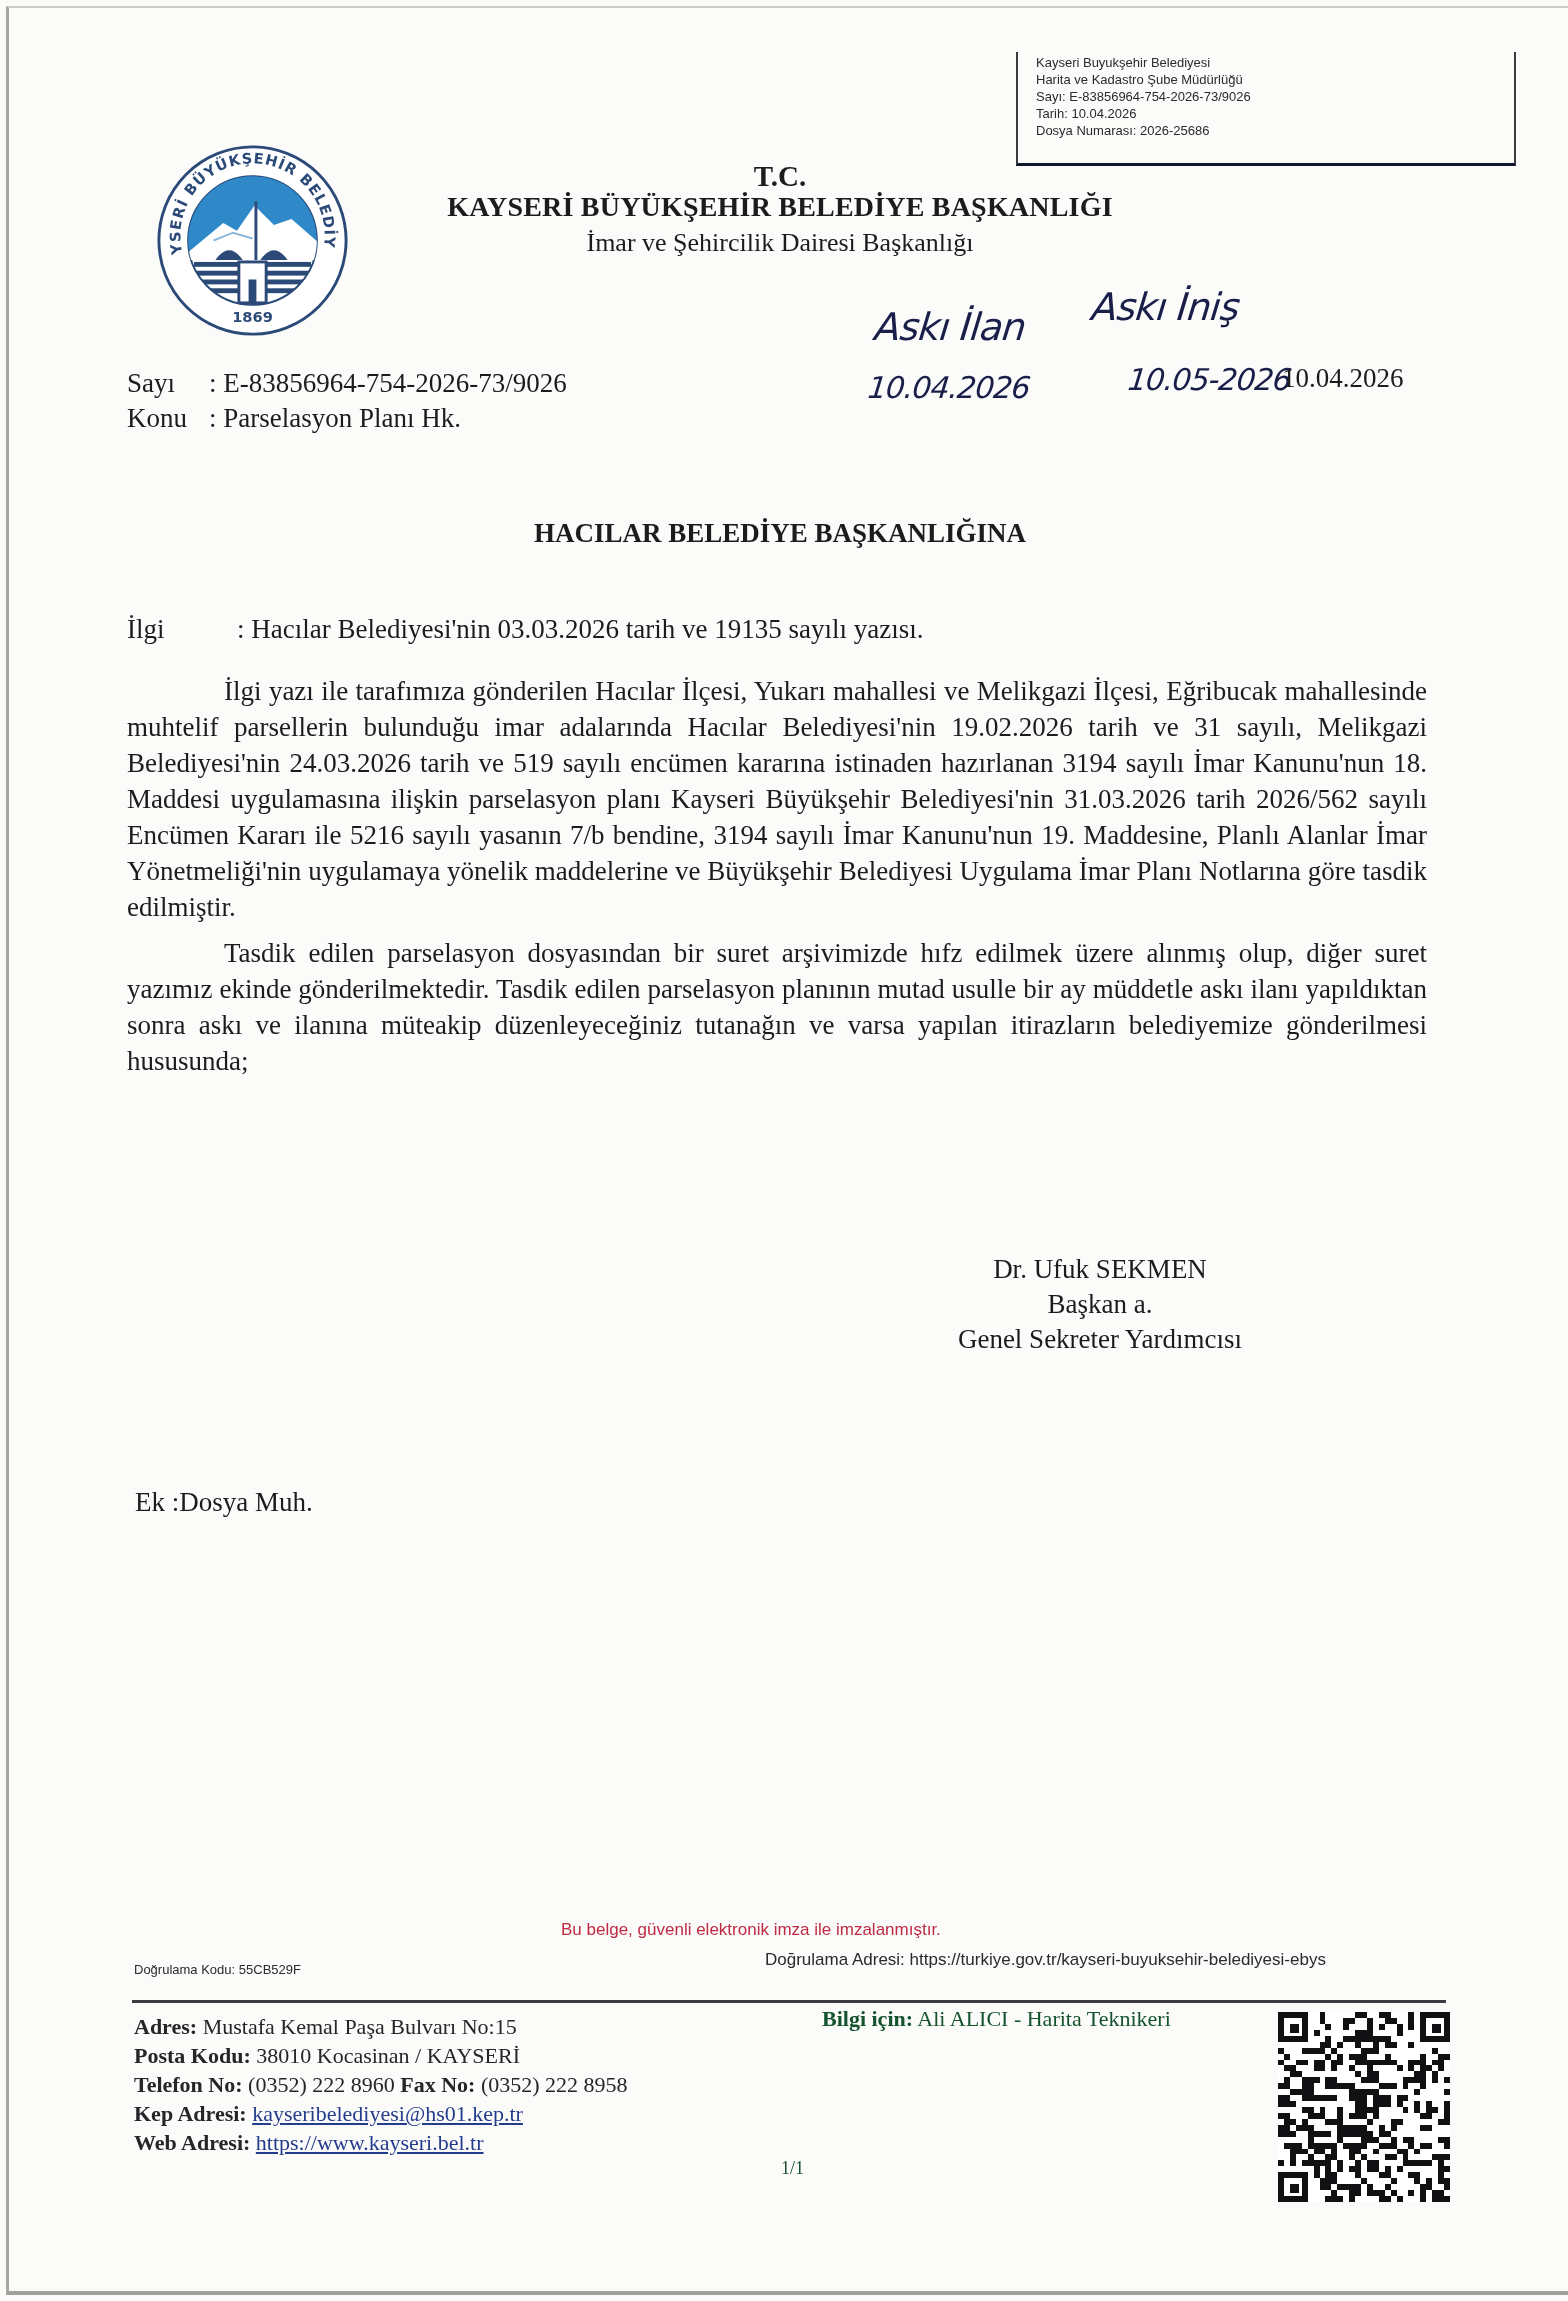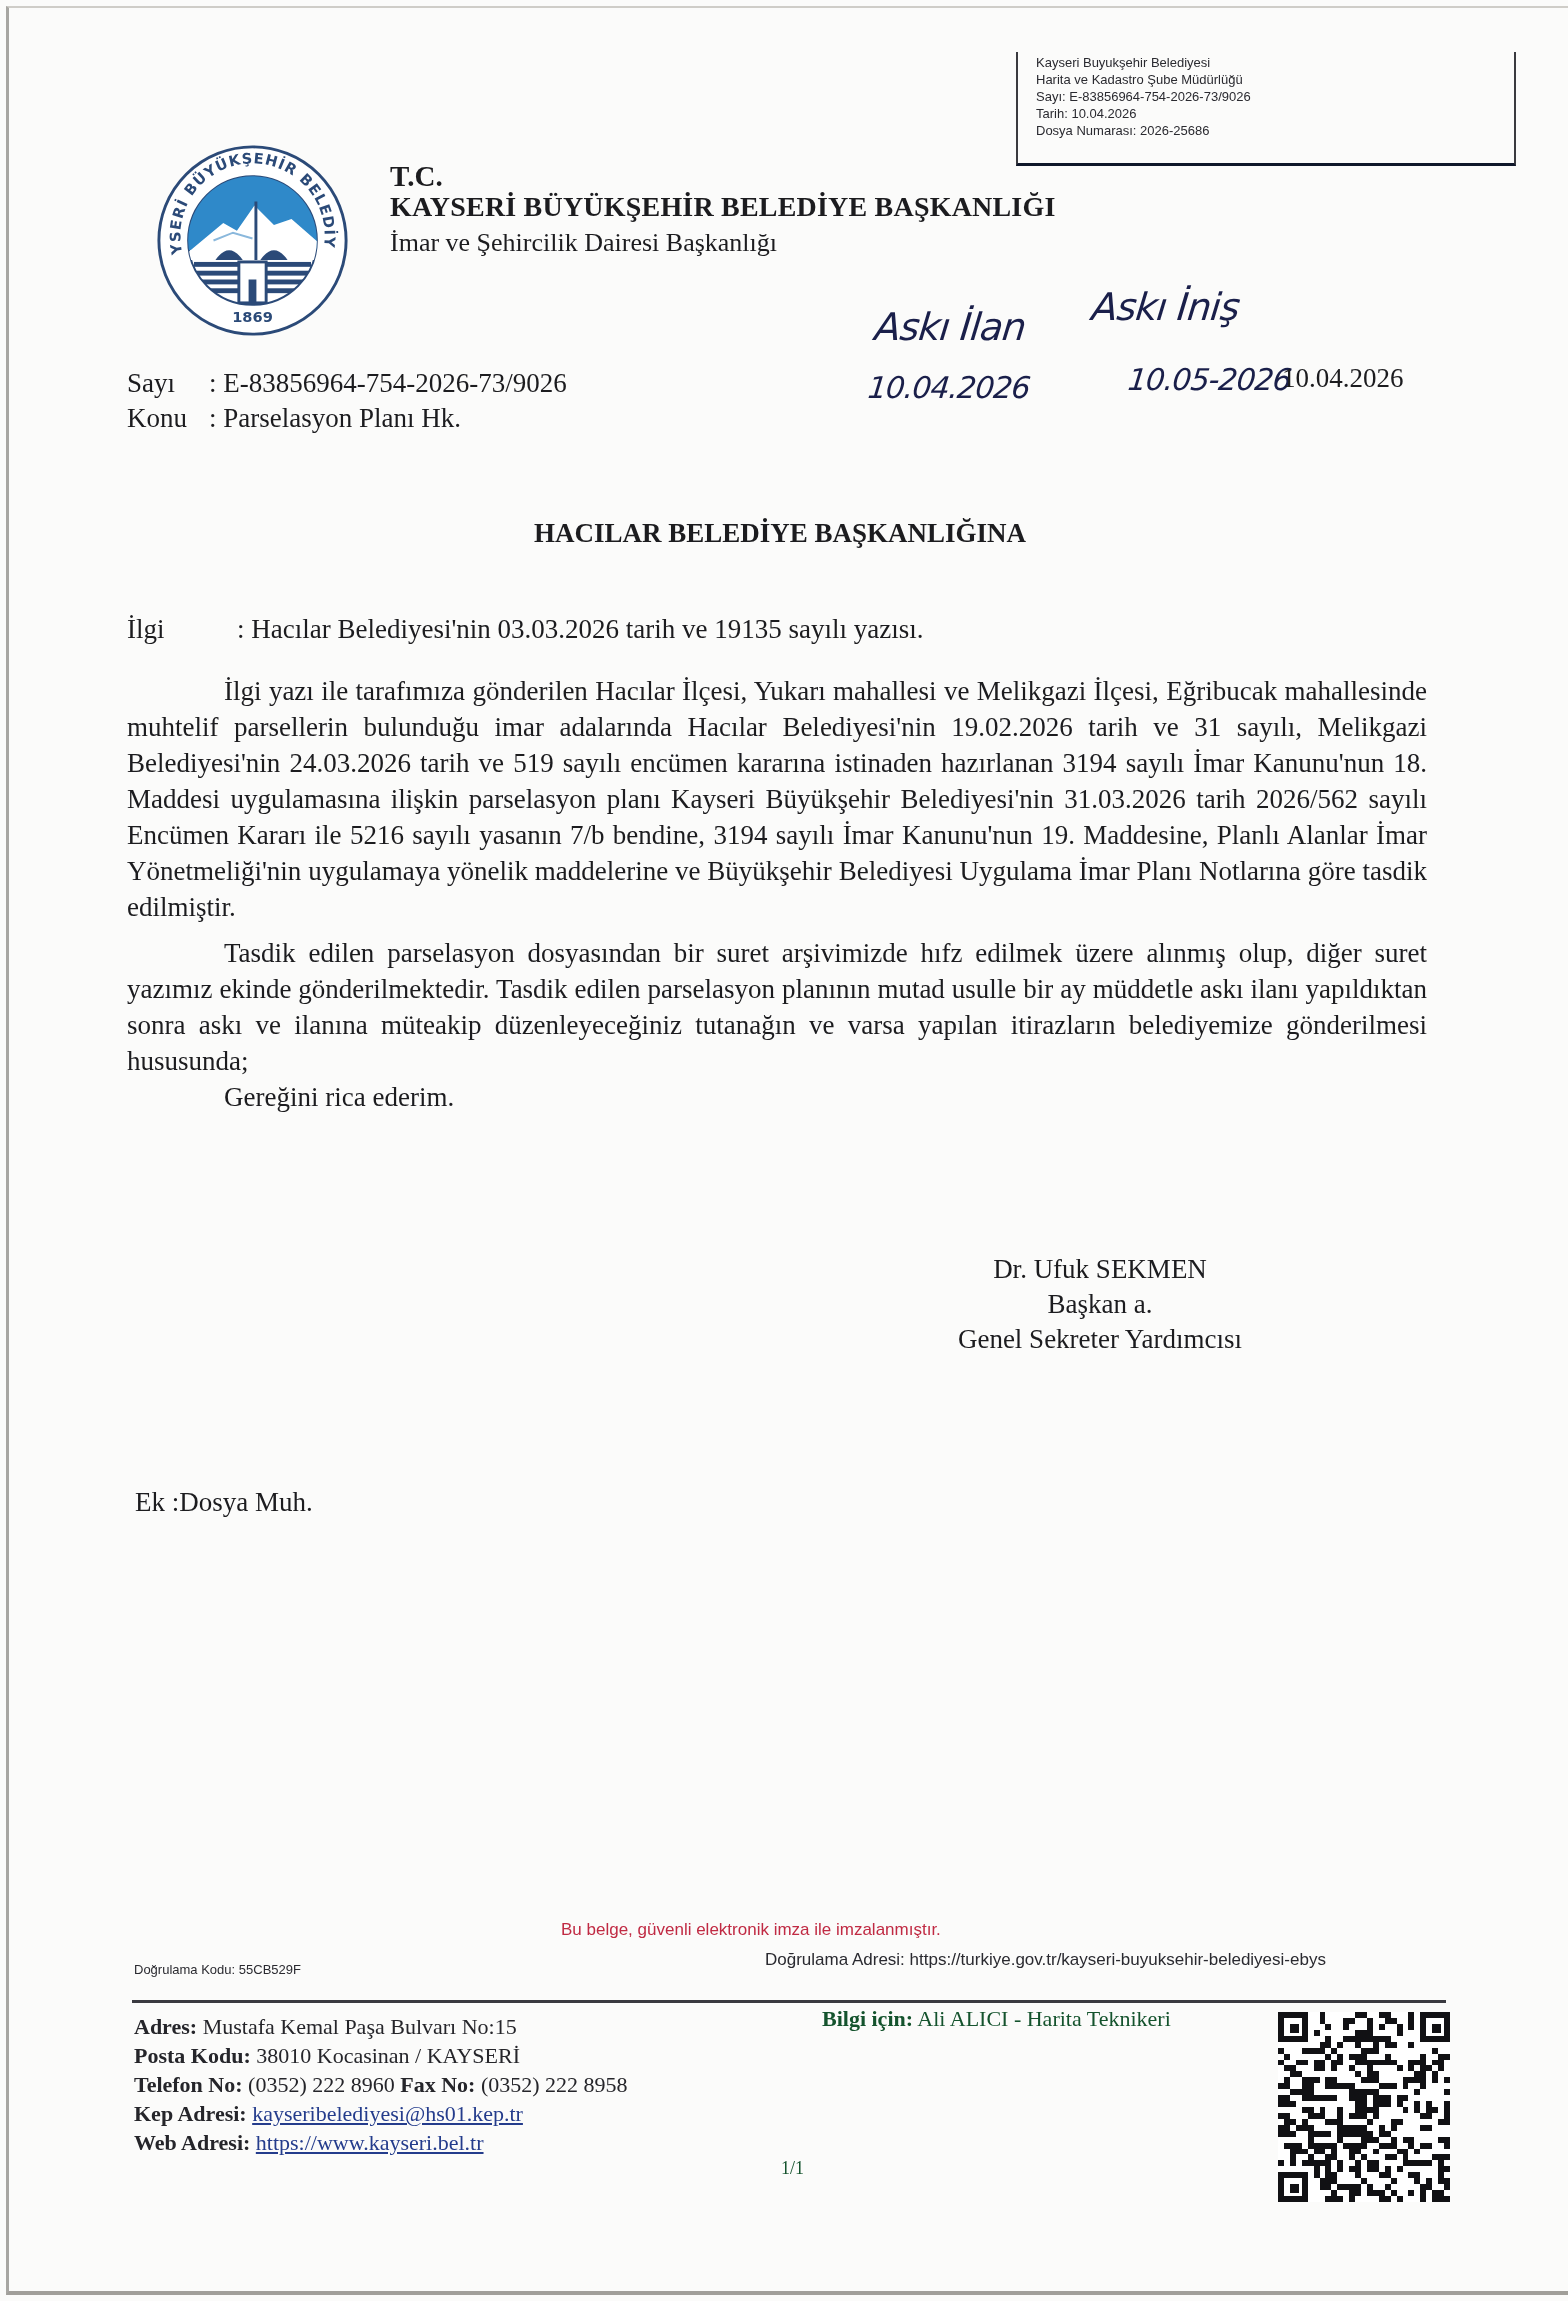--- a/index.html
+++ b/index.html
@@ -20,21 +20,21 @@
     border-left:2px solid #3a3a3f; border-right:2px solid #3a3a3f; border-bottom:3px solid #0f172a;
     box-sizing:border-box; padding:2px 0 0 18px;
     font-family:"Liberation Sans", "DejaVu Sans", sans-serif; font-size:13px; line-height:17px; color:#2a2a30;
   }
   .reg-box div { white-space:nowrap; }
 
   
   .logo { position:absolute; left:155px; top:143px; width:195px; height:195px; }
 
   
-  .hdr { position:absolute; left:0; width:1568px; }
+  .hdr { position:absolute; left:0; width:1568px; text-align:center; }
   .hdr-tc { top:160px; font-size:29px; font-weight:bold; left:390px; width:780px; }
   .hdr-org { top:191px; font-size:28px; font-weight:bold; left:390px; width:780px; letter-spacing:0.2px; }
   .hdr-dept { top:228px; font-size:26px; left:390px; width:780px; }
 
   
   .meta { position:absolute; left:127px; font-size:27px; }
   .meta .lbl { display:inline-block; width:82px; }
   .meta-sayi { top:368px; }
   .meta-konu { top:403px; }
   .date { position:absolute; left:1282px; top:363px; font-size:27px; }
@@ -143,21 +143,20 @@
 
 <div class="ilgi">
   <span class="lbl">İlgi</span><span>: Hacılar Belediyesi'nin 03.03.2026 tarih ve 19135 sayılı yazısı.</span>
 </div>
 
 <div class="body-text p1">
   <p class="indent">İlgi yazı ile tarafımıza gönderilen Hacılar İlçesi, Yukarı mahallesi ve Melikgazi İlçesi, Eğribucak mahallesinde muhtelif parsellerin bulunduğu imar adalarında Hacılar Belediyesi'nin 19.02.2026 tarih ve 31 sayılı, Melikgazi Belediyesi'nin 24.03.2026 tarih ve 519 sayılı encümen kararına istinaden hazırlanan 3194 sayılı İmar Kanunu'nun 18. Maddesi uygulamasına ilişkin parselasyon planı Kayseri Büyükşehir Belediyesi'nin 31.03.2026 tarih 2026/562 sayılı Encümen Kararı ile 5216 sayılı yasanın 7/b bendine, 3194 sayılı İmar Kanunu'nun 19. Maddesine, Planlı Alanlar İmar Yönetmeliği'nin uygulamaya yönelik maddelerine ve Büyükşehir Belediyesi Uygulama İmar Planı Notlarına göre tasdik edilmiştir.</p>
 </div>
 <div class="body-text p2">
   <p class="indent">Tasdik edilen parselasyon dosyasından bir suret arşivimizde hıfz edilmek üzere alınmış olup, diğer suret yazımız ekinde gönderilmektedir. Tasdik edilen parselasyon planının mutad usulle bir ay müddetle askı ilanı yapıldıktan sonra askı ve ilanına müteakip düzenleyeceğiniz tutanağın ve varsa yapılan itirazların belediyemize gönderilmesi hususunda;</p>
-  <p class="indent">Gereğini rica ederim.</p>
 </div>
 
 <div class="sig">
   <div>Dr. Ufuk SEKMEN</div>
   <div>Başkan a.</div>
   <div>Genel Sekreter Yardımcısı</div>
 </div>
 
 <div class="attach">Ek :Dosya Muh.</div>
 

